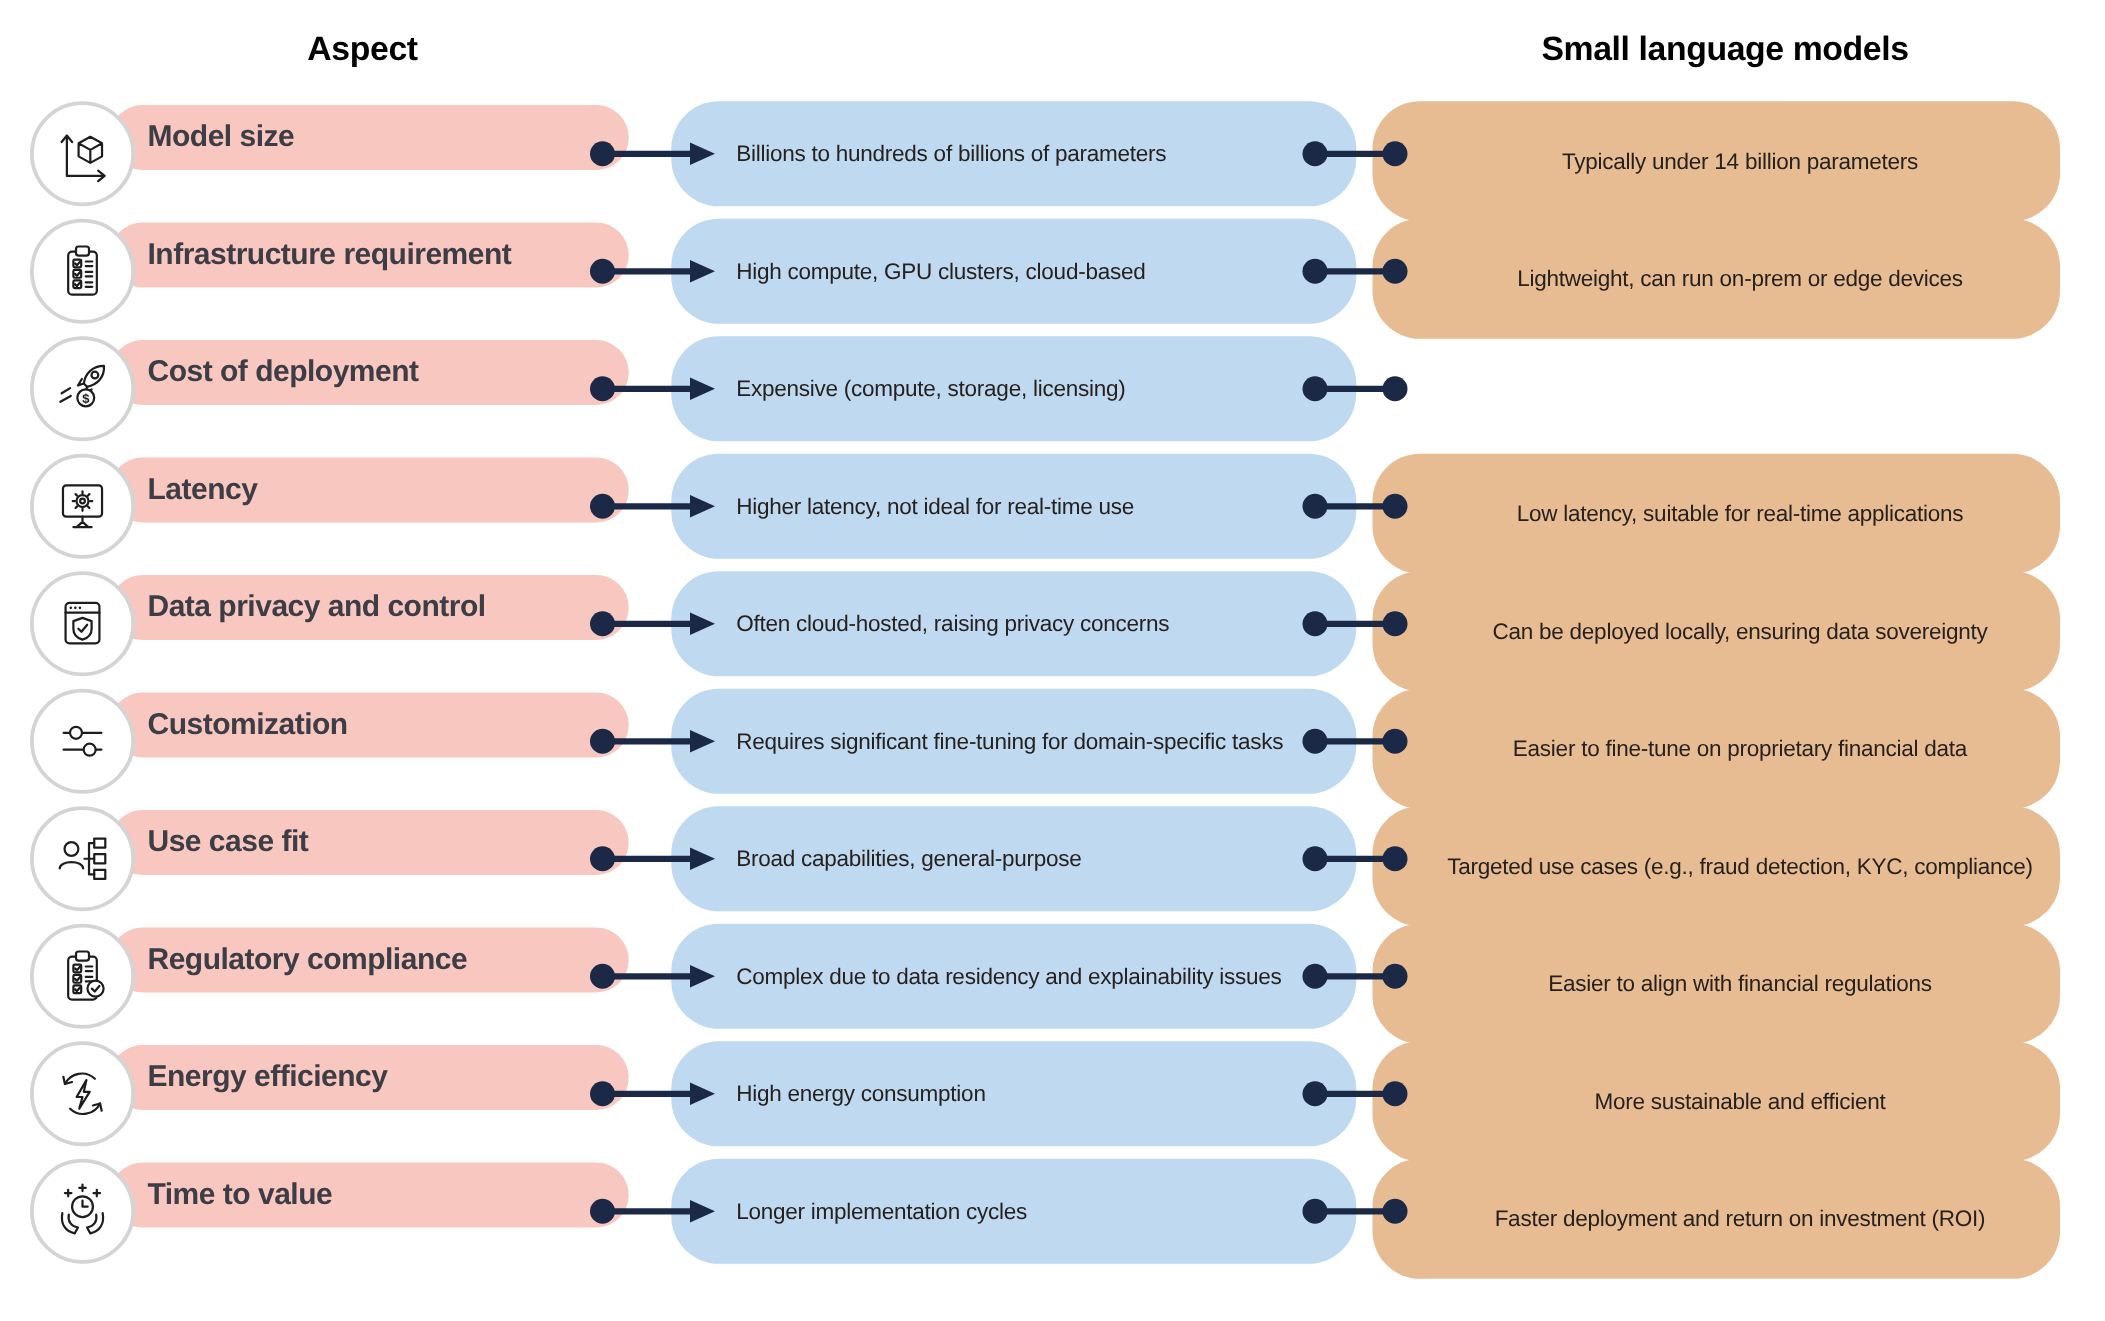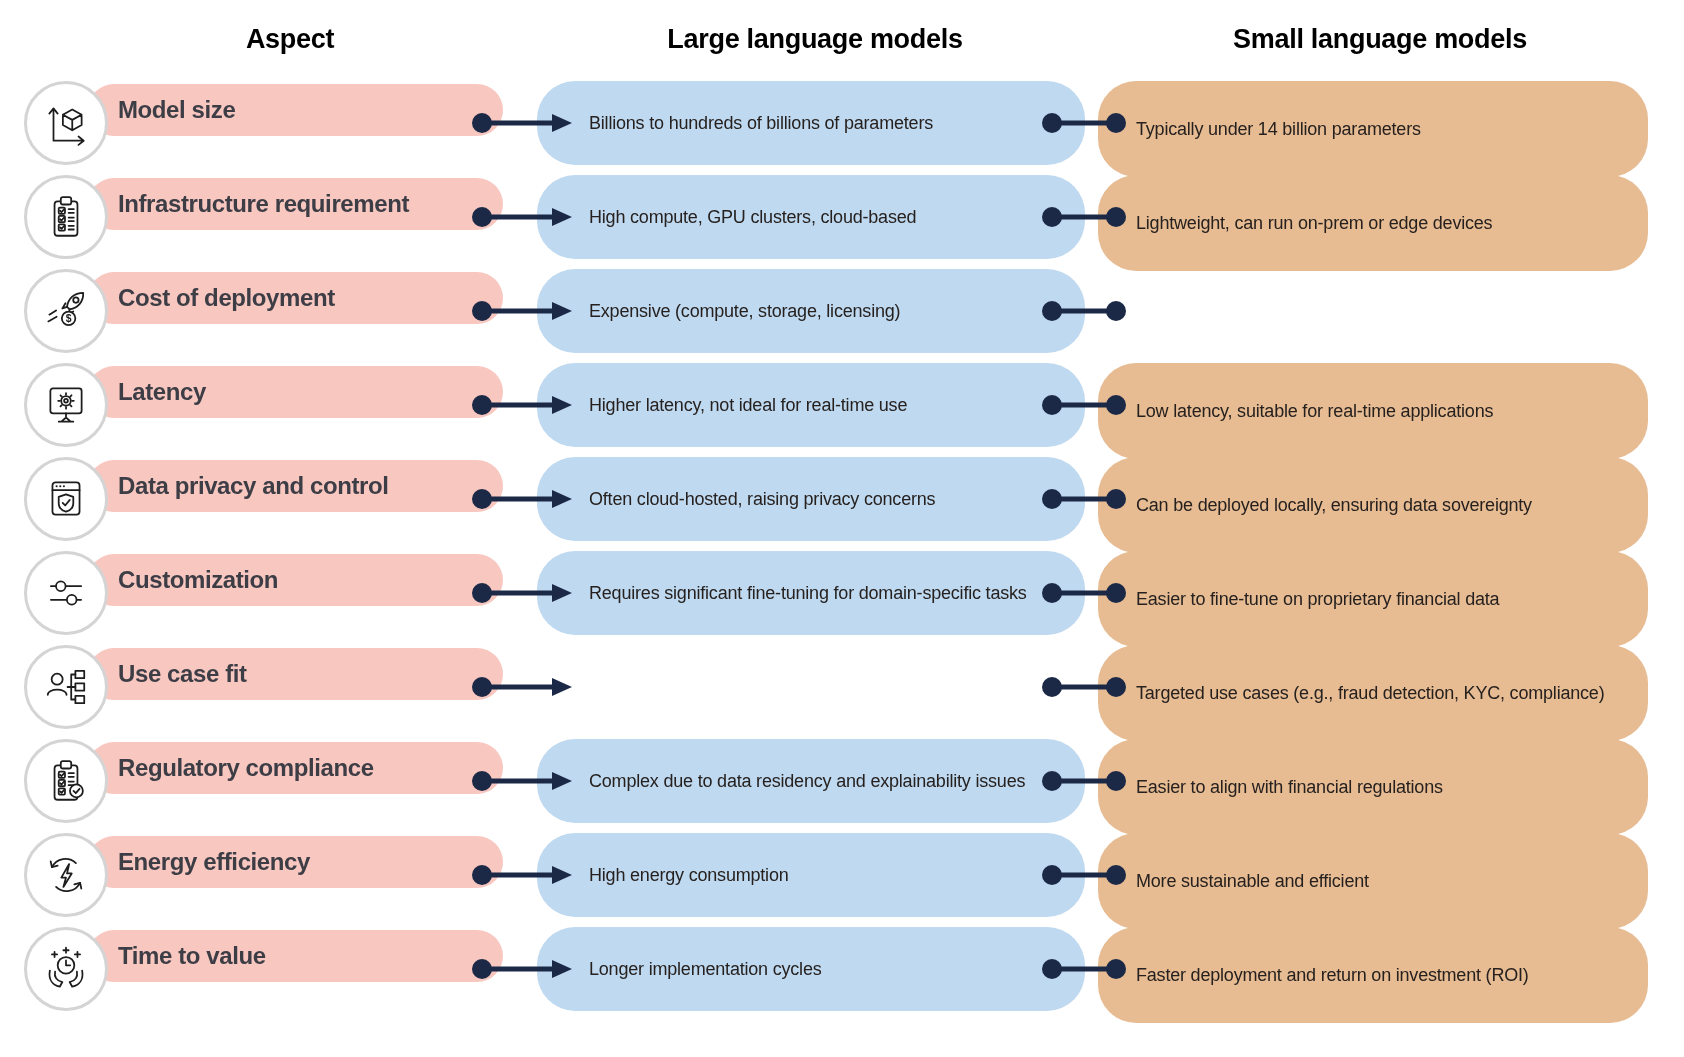--- a/index.html
+++ b/index.html
@@ -30,21 +30,21 @@
   .pill.aspect{
     left:88px;top:8px;width:415px;height:52px;border-radius:26px;
     background:var(--pink);padding-left:30px;z-index:0;
   }
   .pill.llm{
     left:537px;top:5px;width:548px;height:84px;border-radius:38px;
     background:var(--blue);padding-left:52px;z-index:0;
   }
   .pill.slm{
     left:1098px;top:5px;width:550px;height:96px;border-radius:38px;
-    background:var(--tan);padding-left:38px;z-index:0;
+    background:var(--tan);padding-left:38px;z-index:0;justify-content:center;
   }
   .label{font-size:24px;font-weight:bold;letter-spacing:-0.4px;color:var(--label);white-space:nowrap;}
   .body-text{font-size:18px;letter-spacing:-0.2px;color:var(--body);line-height:31px;}
   .pill.llm .body-text{max-width:452px;}
   .pill.slm .body-text{max-width:474px;}
 
   .icon-circle{
     position:absolute;left:24px;top:5px;width:78px;height:78px;border-radius:50%;
     background:#ffffff;border:3px solid var(--circle-border);
     display:flex;align-items:center;justify-content:center;z-index:2;
@@ -60,21 +60,20 @@
   .ic .solid{fill:var(--ink);stroke:none;}
   .ic .wfill{fill:#ffffff;}
   .ic text{fill:var(--ink);stroke:none;font-family:"Liberation Sans",sans-serif;font-weight:bold;font-size:10px;text-anchor:middle;}
 </style>
 </head>
 <body>
 
 <div class="canvas">
 
   <div class="col-header aspect">Aspect</div>
-  <div class="col-header llm">Large language models</div>
   <div class="col-header slm">Small language models</div>
 
   <div class="row" style="top:76px">
     <div class="pill aspect">
       <span class="label">Model size</span>
     </div>
     <div class="icon-circle">
       <svg class="ic" width="50" height="50" viewBox="0 0 48 48">
         <path d="M12 41 V11 M8 15 L12 10 L16 15 M12 41 H40 M36 37 L41 41 M36 45 L41 41"></path>
         <path d="M30 11 L39 16 V26 L30 31 L21 26 V16 Z M21 16 L30 21 L39 16 M30 21 V31"></path>
@@ -270,20 +269,23 @@
         <rect x="33" y="8.5" width="8.5" height="7"></rect>
         <rect x="33" y="20.5" width="8.5" height="7"></rect>
         <rect x="33" y="32.5" width="8.5" height="7"></rect>
       </svg>
     </div>
     <svg class="conn conn1" width="112" height="36">
       <circle cx="16" cy="18" r="10"></circle>
         <line x1="16" y1="18" x2="88" y2="18"></line>
         <polygon points="86,9 86,27 106,18"></polygon>
     </svg>
+    <div class="pill llm">
+      <span class="body-text">Broad capabilities, general-purpose</span>
+    </div>
     <svg class="conn conn2" width="92" height="36">
       <circle cx="14" cy="18" r="10"></circle>
         <line x1="14" y1="18" x2="78" y2="18"></line>
         <circle cx="78" cy="18" r="10"></circle>
     </svg>
     <div class="pill slm">
       <span class="body-text">Targeted use cases (e.g., fraud detection, KYC, compliance)</span>
     </div>
   </div>
 

